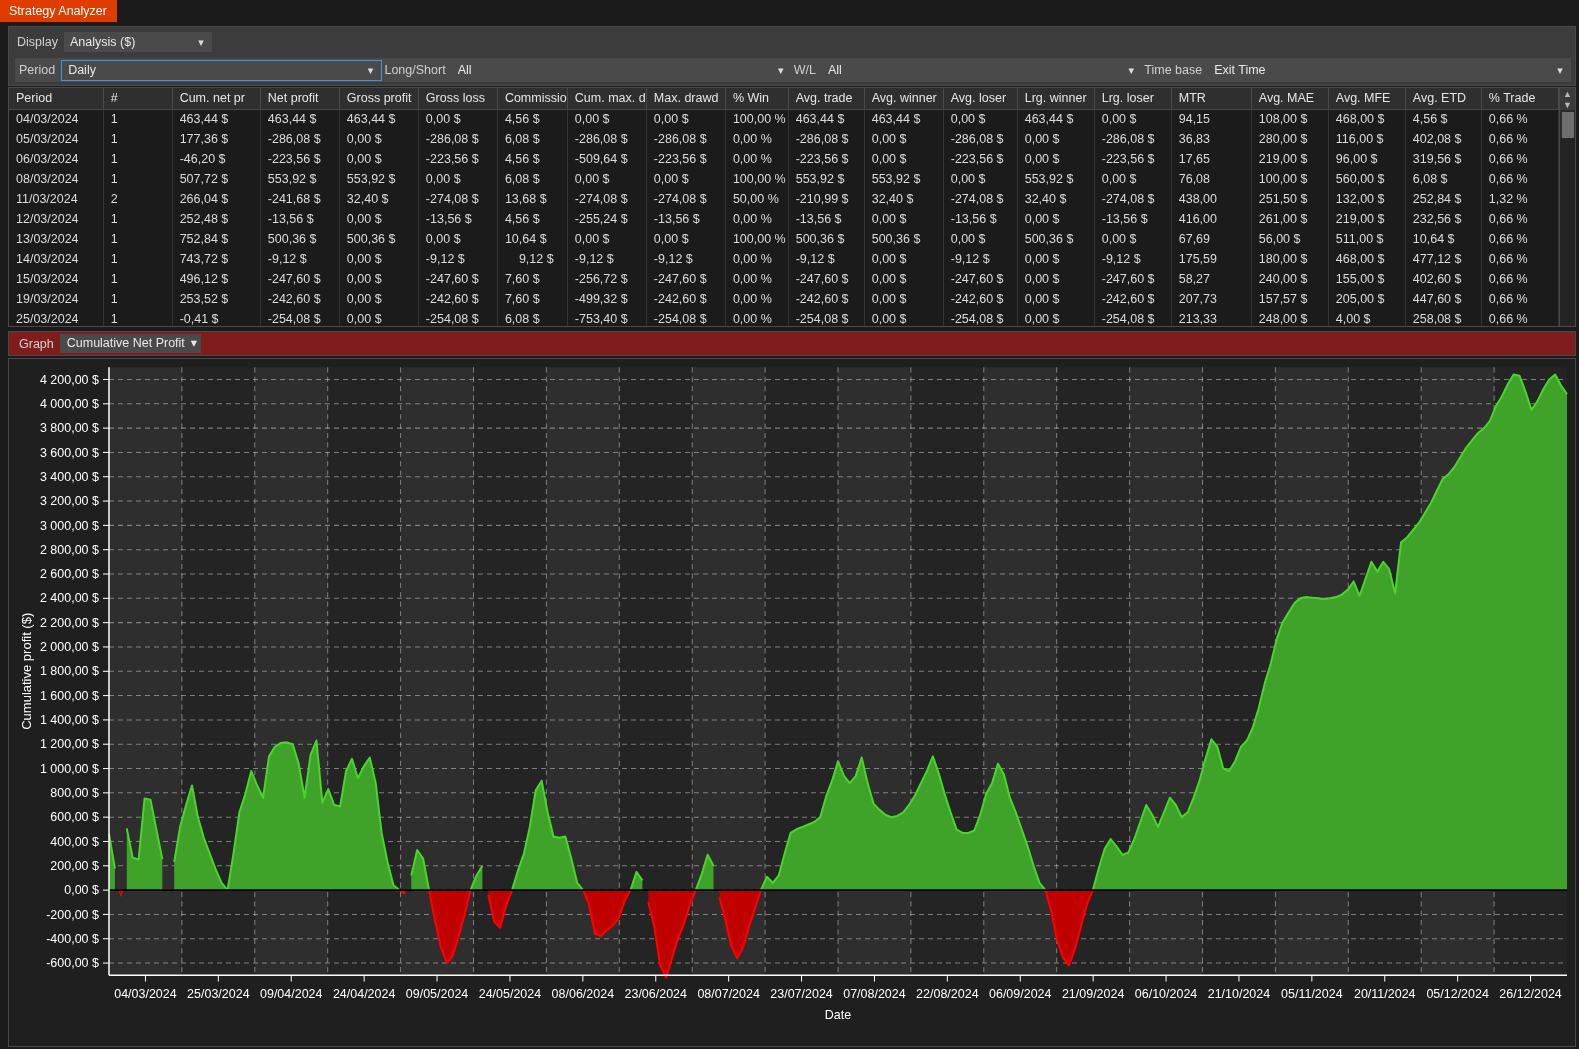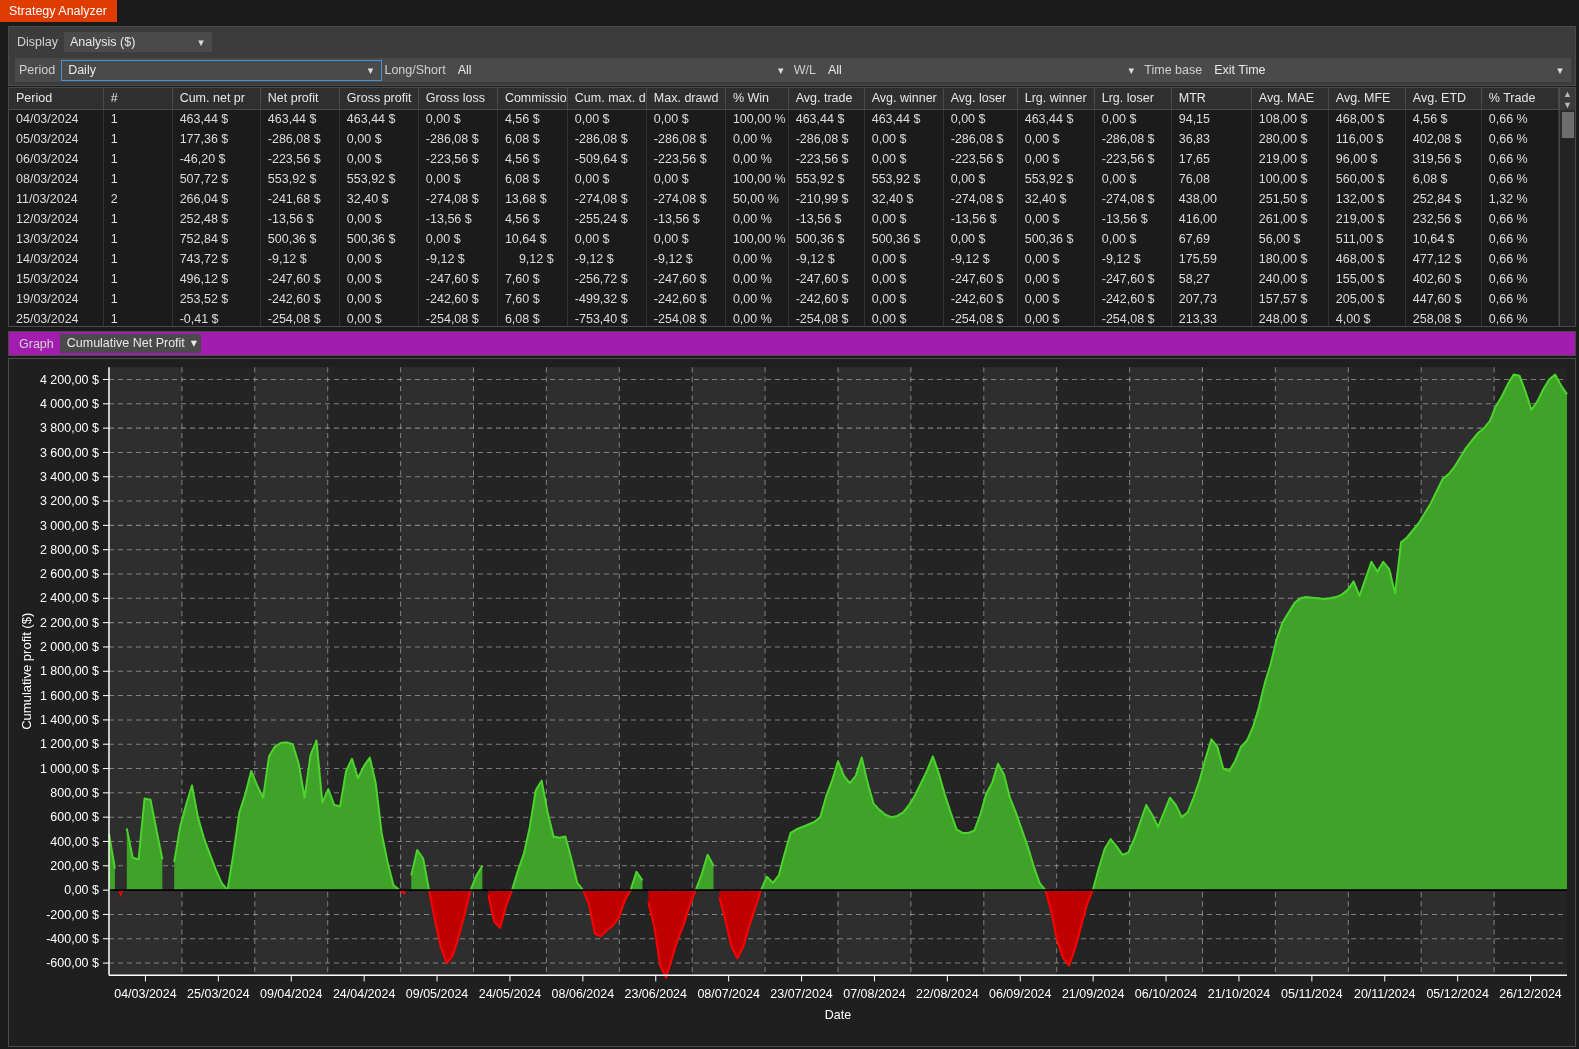--- a/index.html
+++ b/index.html
@@ -118,21 +118,21 @@
     background: #3a3a3a;
   }
   .sb-thumb {
     width: 12px; height: 26px; background: #6e6e6e; margin-top: 2px;
   }
   .sb-track { flex: 1; width: 100%; background: #232323; }
 
   
   .graph-bar {
     margin: 4px 3px 0 8px;
-    background: #a21caf;
+    background: #7f1d1d;
     border: 1px solid #4a4a4a;
     height: 25px;
     display: flex; align-items: center;
     padding-left: 8px;
     flex: 0 0 25px;
   }
   .graph-combo {
     background: #4a4a4a; color: #e8e8e8;
     height: 19px; line-height: 19px; font-size: 12.5px;
     display: flex; align-items: center; padding: 0 4px 0 7px;

